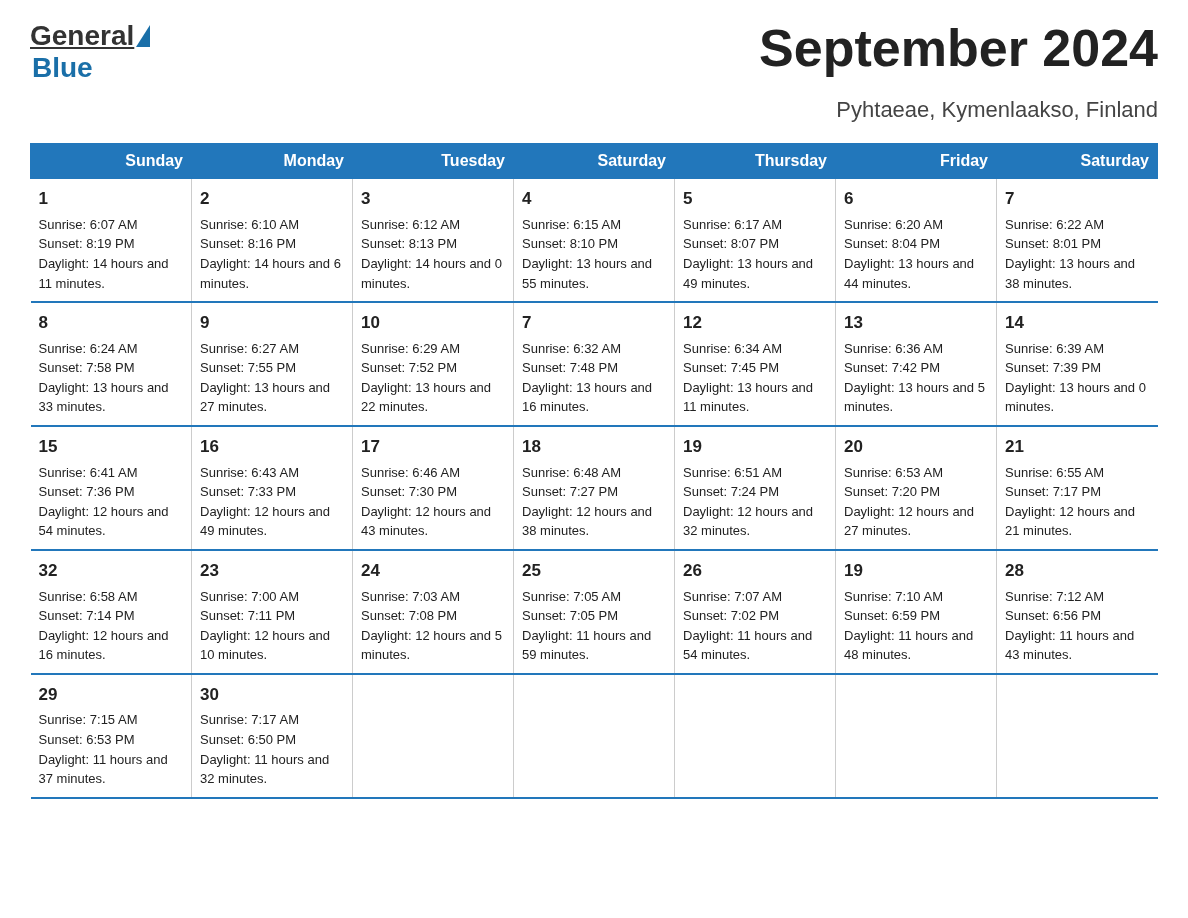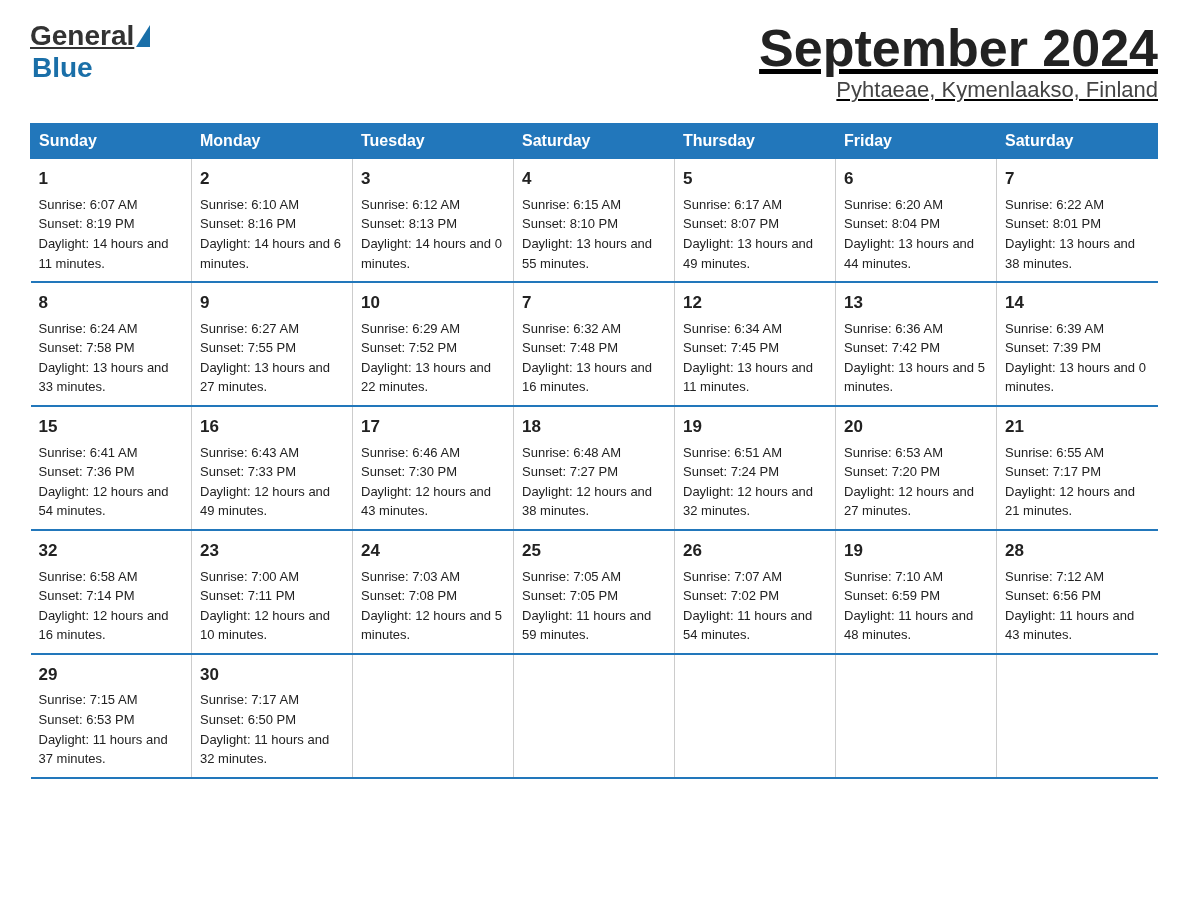--- a/index.html
+++ b/index.html
@@ -43,47 +43,46 @@
     }
     .logo-blue {
       font-size: 28px;
       font-weight: bold;
       color: #1a6fa8;
       font-family: Arial, sans-serif;
       margin-left: 2px;
     }
     .title-section {
       text-align: right;
-      text-decoration: underline;
     }
     .month-title {
       font-size: 52px;
       font-weight: bold;
       color: #222;
       line-height: 1.1;
     }
     .location {
       font-size: 22px;
       color: #444;
-      margin-top: 0;
+      margin-top: 20px;
     }
     table {
       width: 100%;
       border-collapse: collapse;
       table-layout: fixed;
     }
     thead tr {
       background-color: #2277bb;
     }
     thead th {
       color: #fff;
       font-size: 16px;
       font-weight: bold;
       padding: 8px 8px;
-      text-align: left;
+      text-align: right;
       border: 1px solid #2277bb;
       margin-top: 23px;
     }
     tbody tr {
       border-bottom: 2px solid #2277bb;
     }
     tbody td {
       vertical-align: top;
       padding: 8px 8px;
       font-size: 13.5px;

